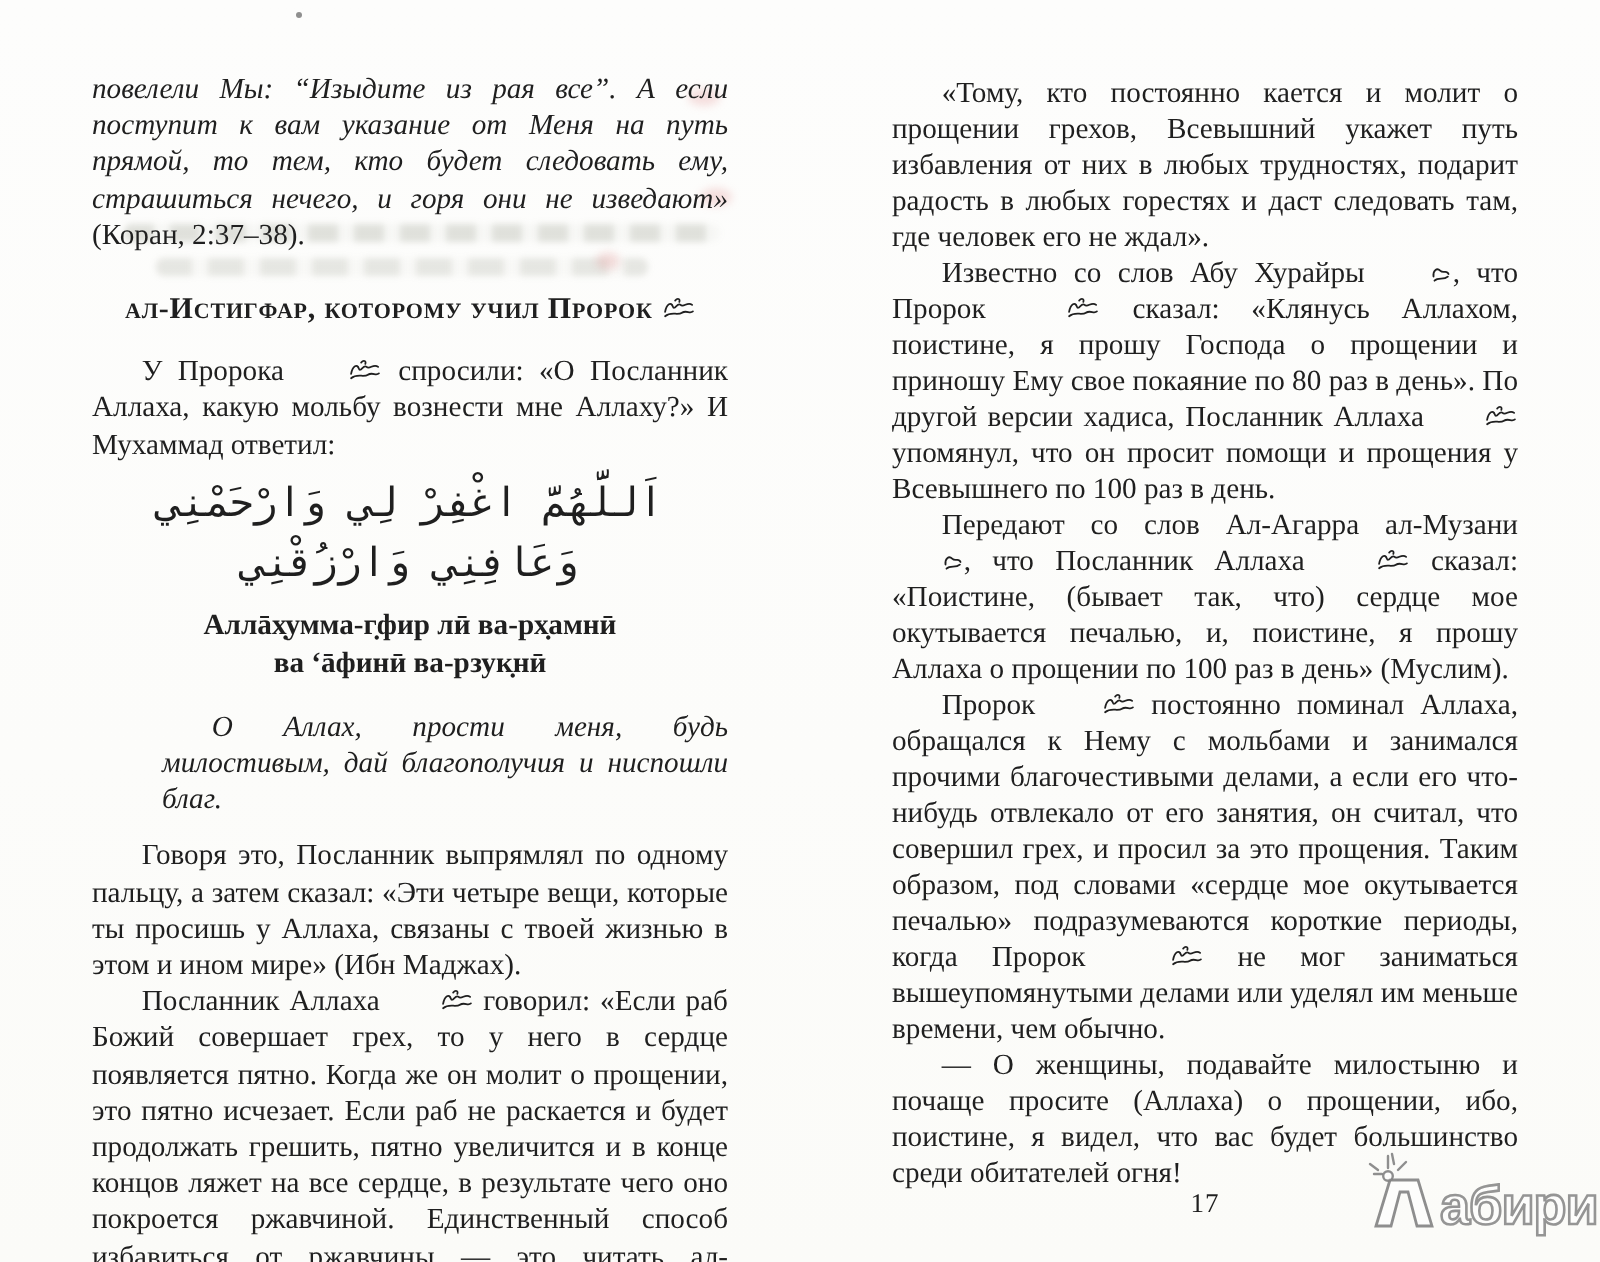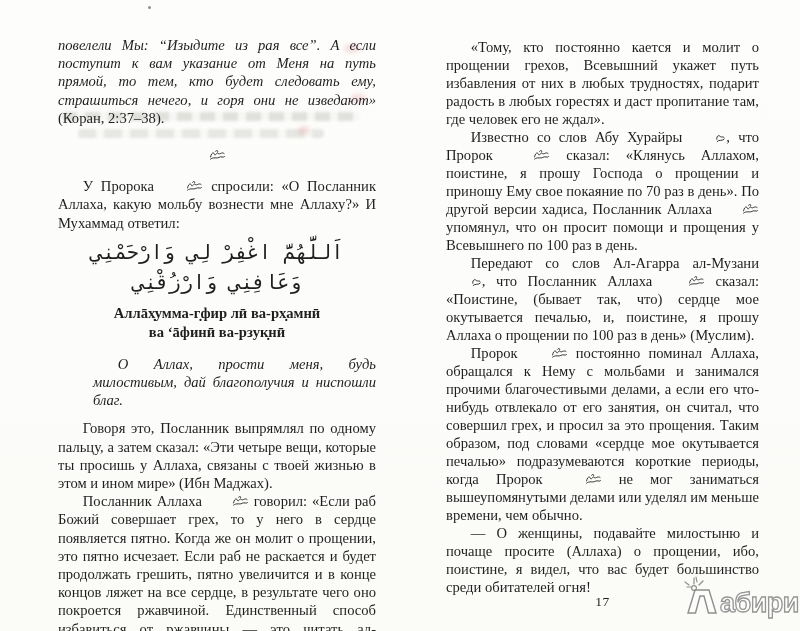--- a/index.html
+++ b/index.html
@@ -3,21 +3,21 @@
 <meta charset="utf-8">
 <style>
   html,body{margin:0;padding:0;background:#e8e8e8;}
   .spread{
     position:relative;width:800px;height:631px;overflow:hidden;
     background:linear-gradient(180deg,#fdfdfc 0%,#fcfcfa 60%,#fbfbf8 100%);
     font-family:"Liberation Serif","DejaVu Serif",serif;
     color:#1f1f1f;
   }
   .page{position:absolute;top:36px;height:560px;}
-  .page-left{left:58px;width:318px;}
+  .page-left{left:46px;width:318px;}
   .page-right{left:446px;width:313px;top:38px;height:558px;}
   .page p{margin:0;font-size:14.6px;line-height:18.2px;text-align:justify;}
   .page-right p{line-height:18.0px;}
 
   p.quote-italic{font-style:italic;text-indent:0;}
   p.quote-italic .roman{font-style:normal;}
   p.heading{
     text-align:center;font-weight:bold;font-variant:small-caps;
     letter-spacing:.4px;text-indent:0;font-size:15px;
     margin-top:19px;margin-bottom:13px;
@@ -80,21 +80,21 @@
   <div class="artifact top-dot"></div>
   <div class="artifact ghost1"></div>
   <div class="artifact ghost2"></div>
   <div class="artifact smudge sm1"></div>
   <div class="artifact smudge sm2"></div>
   <div class="artifact smudge sm3"></div>
 
   <div class="page page-left">
     <div id="left-blocks">
         <p class="quote-italic"><span>повелели Мы: “Изыдите из рая все”. А если поступит к вам указание от Меня на путь прямой, то тем, кто будет следовать ему, страшиться нечего, и горя они не изведают» </span><span class="roman">(Коран, 2:37–38).</span></p>
-        <p class="heading"><span class="hicon"><svg width="17" height="12" viewBox="0 0 22 14">
+        <p class="heading"><span>ал-Истигфар, которому учил Пророк </span><span class="hicon"><svg width="17" height="12" viewBox="0 0 22 14">
               <g fill="none" stroke="#1f1f1f" stroke-width="1.15" stroke-linecap="round">
                 <path d="M2 9.5 C3 4 6 3 7 6 C8 9 10 3 12 5 C14 7 16.5 2.5 19.5 5"></path>
                 <path d="M2 12.3 C6 9 10 12 13 10 C16 8.2 18 11 20 9.2"></path>
                 <path d="M8.5 2.2 C10 .4 12 1 11.2 3"></path>
               </g>
             </svg></span></p>
         <p class="body-indent"><span>У Пророка </span><span class="hicon"><svg width="17" height="12" viewBox="0 0 22 14">
               <g fill="none" stroke="#1f1f1f" stroke-width="1.15" stroke-linecap="round">
                 <path d="M2 9.5 C3 4 6 3 7 6 C8 9 10 3 12 5 C14 7 16.5 2.5 19.5 5"></path>
                 <path d="M2 12.3 C6 9 10 12 13 10 C16 8.2 18 11 20 9.2"></path>
@@ -110,33 +110,33 @@
                 <path d="M2 9.5 C3 4 6 3 7 6 C8 9 10 3 12 5 C14 7 16.5 2.5 19.5 5"></path>
                 <path d="M2 12.3 C6 9 10 12 13 10 C16 8.2 18 11 20 9.2"></path>
                 <path d="M8.5 2.2 C10 .4 12 1 11.2 3"></path>
               </g>
             </svg></span><span> говорил: «Если раб Божий совершает грех, то у него в сердце появляется пятно. Когда же он молит о прощении, это пятно исчезает. Если раб не раскается и будет продолжать грешить, пятно увеличится и в конце концов ляжет на все сердце, в результате чего оно покроется ржавчиной. Единственный способ избавиться от ржавчины — это читать ал-истигфар».</span></p>
       </div>
   </div>
 
   <div class="page page-right">
     <div id="right-blocks">
-        <p class="body-indent"><span>«Тому, кто постоянно кается и молит о прощении грехов, Всевышний укажет путь избавления от них в любых трудностях, подарит радость в любых горестях и даст пропитание там, где человек его не ждал».</span></p>
+        <p class="body-indent"><span>«Тому, кто постоянно кается и молит о прощении грехов, Всевышний укажет путь избавления от них в любых трудностях, подарит радость в любых горестях и даст следовать там, где человек его не ждал».</span></p>
         <p class="body-indent"><span>Известно со слов Абу Хурайры </span><span class="hicon"><svg width="11" height="10" viewBox="0 0 13 12">
               <g fill="none" stroke="#1f1f1f" stroke-width="1.1" stroke-linecap="round">
                 <path d="M2 7.5 C1.6 4 4 2 6 4 C8 6 10 3.2 11 6"></path>
                 <path d="M2.6 10 C5 7.6 8 10 10.6 7.6"></path>
               </g>
             </svg></span><span>, что Пророк </span><span class="hicon"><svg width="17" height="12" viewBox="0 0 22 14">
               <g fill="none" stroke="#1f1f1f" stroke-width="1.15" stroke-linecap="round">
                 <path d="M2 9.5 C3 4 6 3 7 6 C8 9 10 3 12 5 C14 7 16.5 2.5 19.5 5"></path>
                 <path d="M2 12.3 C6 9 10 12 13 10 C16 8.2 18 11 20 9.2"></path>
                 <path d="M8.5 2.2 C10 .4 12 1 11.2 3"></path>
               </g>
-            </svg></span><span> сказал: «Клянусь Аллахом, поистине, я прошу Господа о прощении и приношу Ему свое покаяние по 70 раз в день». По другой версии хадиса, Посланник Аллаха </span><span class="hicon"><svg width="17" height="12" viewBox="0 0 22 14">
+            </svg></span><span> сказал: «Клянусь Аллахом, поистине, я прошу Господа о прощении и приношу Ему свое покаяние по 80 раз в день». По другой версии хадиса, Посланник Аллаха </span><span class="hicon"><svg width="17" height="12" viewBox="0 0 22 14">
               <g fill="none" stroke="#1f1f1f" stroke-width="1.15" stroke-linecap="round">
                 <path d="M2 9.5 C3 4 6 3 7 6 C8 9 10 3 12 5 C14 7 16.5 2.5 19.5 5"></path>
                 <path d="M2 12.3 C6 9 10 12 13 10 C16 8.2 18 11 20 9.2"></path>
                 <path d="M8.5 2.2 C10 .4 12 1 11.2 3"></path>
               </g>
             </svg></span><span> упомянул, что он просит помощи и прощения у Всевышнего по 100 раз в день.</span></p>
         <p class="body-indent"><span>Передают со слов Ал-Агарра ал-Музани </span><span class="hicon"><svg width="11" height="10" viewBox="0 0 13 12">
               <g fill="none" stroke="#1f1f1f" stroke-width="1.1" stroke-linecap="round">
                 <path d="M2 7.5 C1.6 4 4 2 6 4 C8 6 10 3.2 11 6"></path>
                 <path d="M2.6 10 C5 7.6 8 10 10.6 7.6"></path>

